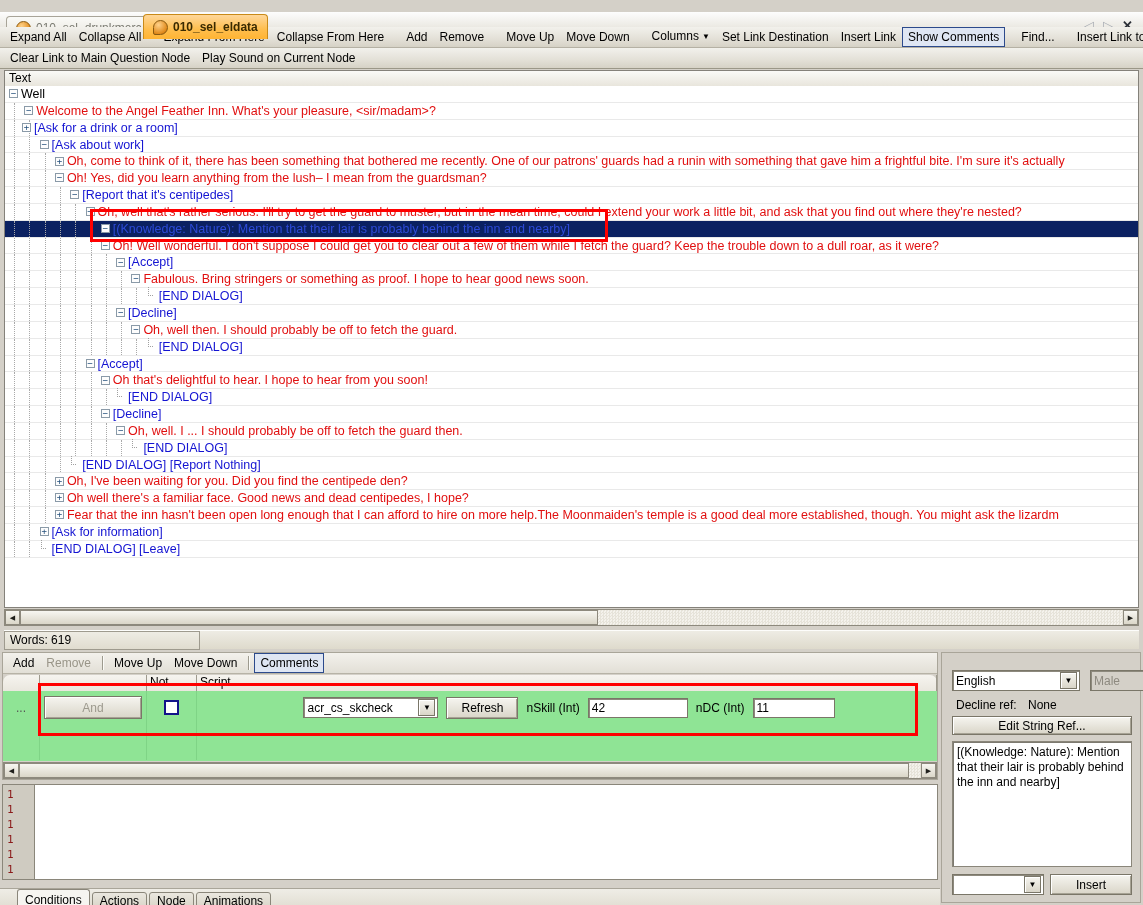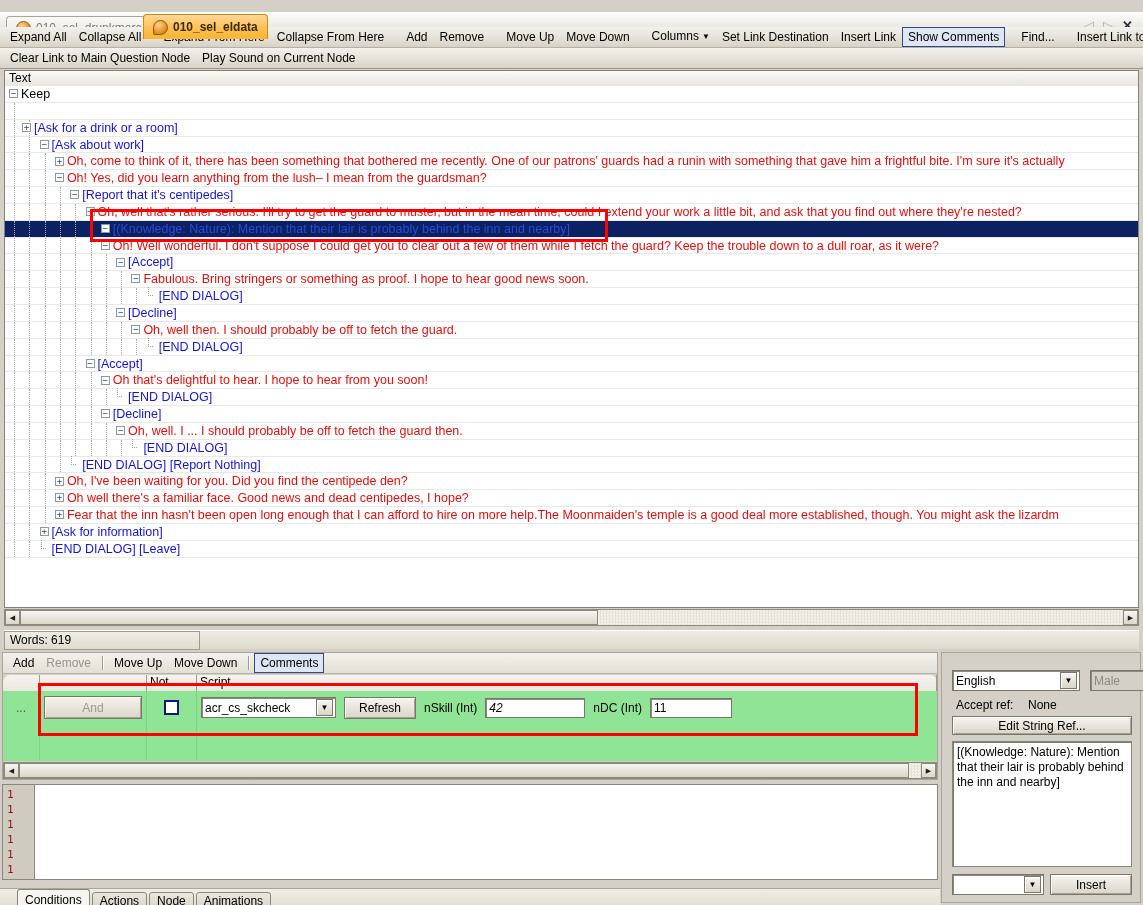--- a/index.html
+++ b/index.html
@@ -165,21 +165,21 @@
     font-size: 12px;
     border-radius: 7px;
   }
   .gh { border-right: 1px solid #9e9a8e; box-sizing: border-box; padding-left: 3px; line-height: 14px; }
   .gridbody {
     position: absolute; left: 0; top: 38px; width: 934px; height: 70px;
     background: #8fe495; box-sizing: border-box; overflow: hidden;
   }
   .grow { display: flex; height: 33px; align-items: center; box-sizing: border-box; }
   .gcell { box-sizing: border-box; height: 33px; display: flex; align-items: center;
-           border-right: 1px solid #7fd486; }
+           border-right: 1px solid #7fd486; justify-content: center; }
   .grow2 { height: 36px; display: flex; }
   .grow2 .gcell { height: 36px; }
   .btn {
     border: 1px solid #7a7668; box-sizing: border-box;
     background: linear-gradient(#f6f5f0,#d9d5c8);
     box-shadow: inset 1px 1px 0 #ffffff, inset -1px -1px 0 #a6a294;
     font-size: 12px; display: flex; align-items: center; justify-content: center;
     color: #000;
   }
   .btn.ghost { color: #9d9a8e; }
@@ -298,22 +298,22 @@
     </div>
   <div class="cmdstrip row2" id="cmdrow2">
       <div class="cmd">Clear Link to Main Question Node</div>
       <div class="cmd">Play Sound on Current Node</div>
     </div>
 
   <div class="treehdr">
     <span>Text</span>
   </div>
   <div class="tree" id="treebody">
-      <div class="trow"><span class="label black" style="margin-left: 4px;"><span class="exp">−</span><span>Keep</span></span></div>
-      <div class="trow"><span class="guide" style="left: 9px;"></span></div>
+      <div class="trow"><span class="label black" style="margin-left: 4px;"><span class="exp">−</span><span>Well</span></span></div>
+      <div class="trow"><span class="guide" style="left: 9px;"></span><span class="label red" style="margin-left: 19.3px;"><span class="exp">−</span><span>Welcome to the Angel Feather Inn. What's your pleasure, &lt;sir/madam&gt;?</span></span></div>
       <div class="trow"><span class="guide" style="left: 9px;"></span><span class="guide" style="left: 24.3px;"></span><span class="label blue" style="margin-left: 17px;"><span class="exp">+</span><span>[Ask for a drink or a room]</span></span></div>
       <div class="trow"><span class="guide" style="left: 9px;"></span><span class="guide" style="left: 24.3px;"></span><span class="label blue" style="margin-left: 34.6px;"><span class="exp">−</span><span>[Ask about work]</span></span></div>
       <div class="trow"><span class="guide" style="left: 9px;"></span><span class="guide" style="left: 24.3px;"></span><span class="guide" style="left: 39.6px;"></span><span class="label red" style="margin-left: 49.9px;"><span class="exp">+</span><span>Oh, come to think of it, there has been something that bothered me recently. One of our patrons' guards had a runin with something that gave him a frightful bite. I'm sure it's actually</span></span></div>
       <div class="trow"><span class="guide" style="left: 9px;"></span><span class="guide" style="left: 24.3px;"></span><span class="guide" style="left: 39.6px;"></span><span class="label red" style="margin-left: 49.9px;"><span class="exp">−</span><span>Oh! Yes, did you learn anything from the lush– I mean from the guardsman?</span></span></div>
       <div class="trow"><span class="guide" style="left: 9px;"></span><span class="guide" style="left: 24.3px;"></span><span class="guide" style="left: 39.6px;"></span><span class="guide" style="left: 54.9px;"></span><span class="label blue" style="margin-left: 65.2px;"><span class="exp">−</span><span>[Report that it's centipedes]</span></span></div>
       <div class="trow"><span class="guide" style="left: 9px;"></span><span class="guide" style="left: 24.3px;"></span><span class="guide" style="left: 39.6px;"></span><span class="guide" style="left: 54.9px;"></span><span class="guide" style="left: 70.2px;"></span><span class="label red" style="margin-left: 80.5px;"><span class="exp">−</span><span>Oh, well that's rather serious. I'll try to get the guard to muster, but in the mean time, could I extend your work a little bit, and ask that you find out where they're nested?</span></span></div>
       <div class="trow sel"><span class="guide" style="left: 9px;"></span><span class="guide" style="left: 24.3px;"></span><span class="guide" style="left: 39.6px;"></span><span class="guide" style="left: 54.9px;"></span><span class="guide" style="left: 70.2px;"></span><span class="guide" style="left: 85.5px;"></span><span class="label " style="margin-left: 95.8px;"><span class="exp">−</span><span>[(Knowledge: Nature): Mention that their lair is probably behind the inn and nearby]</span></span></div>
       <div class="trow"><span class="guide" style="left: 9px;"></span><span class="guide" style="left: 24.3px;"></span><span class="guide" style="left: 39.6px;"></span><span class="guide" style="left: 54.9px;"></span><span class="guide" style="left: 70.2px;"></span><span class="guide" style="left: 85.5px;"></span><span class="label red" style="margin-left: 95.8px;"><span class="exp">−</span><span>Oh! Well wonderful. I don't suppose I could get you to clear out a few of them while I fetch the guard? Keep the trouble down to a dull roar, as it were?</span></span></div>
       <div class="trow"><span class="guide" style="left: 9px;"></span><span class="guide" style="left: 24.3px;"></span><span class="guide" style="left: 39.6px;"></span><span class="guide" style="left: 54.9px;"></span><span class="guide" style="left: 70.2px;"></span><span class="guide" style="left: 85.5px;"></span><span class="guide" style="left: 100.8px;"></span><span class="label blue" style="margin-left: 111.1px;"><span class="exp">−</span><span>[Accept]</span></span></div>
       <div class="trow"><span class="guide" style="left: 9px;"></span><span class="guide" style="left: 24.3px;"></span><span class="guide" style="left: 39.6px;"></span><span class="guide" style="left: 54.9px;"></span><span class="guide" style="left: 70.2px;"></span><span class="guide" style="left: 85.5px;"></span><span class="guide" style="left: 100.8px;"></span><span class="guide" style="left: 116.1px;"></span><span class="label red" style="margin-left: 126.4px;"><span class="exp">−</span><span>Fabulous. Bring stringers or something as proof. I hope to hear good news soon.</span></span></div>
@@ -374,21 +374,21 @@
         <div class="gcell" style="width:50px; justify-content:center;">
           <div class="chk"></div>
         </div>
         <div class="gcell" style="width:740px; padding-left:4px; gap:8px; border-right:none;">
           <div class="combo" style="width:135px;">
             <span class="txt">acr_cs_skcheck</span>
             <span class="arrow">▼</span>
           </div>
           <div class="btn" style="width:72px; height:22px;">Refresh</div>
           <span class="flabel">nSkill (Int)</span>
-          <div class="tinput" style="width:100px;font-style:italic;">42</div>
+          <div class="tinput" style="width:100px;">42</div>
           <span class="flabel">nDC (Int)</span>
           <div class="tinput" style="width:82px;">11</div>
         </div>
       </div>
       <div class="grow2">
         <div class="gcell" style="width:37px;"></div>
         <div class="gcell" style="width:107px;"></div>
         <div class="gcell" style="width:50px;"></div>
         <div class="gcell" style="width:740px; border-right:none;"></div>
       </div>
@@ -424,21 +424,21 @@
 
   <div class="rpanel">
     <div class="combo" style="position:absolute; left:10px; top:17px; width:128px;">
       <span class="txt">English</span>
       <span class="arrow">▼</span>
     </div>
     <div class="combo" style="position:absolute; left:148px; top:17px; width:64px; background:#d4d0c8;">
       <span class="txt" style="color:#8e8a80;">Male</span>
     </div>
 
-    <div style="position:absolute; left:14px; top:45px; font-size:12px;">Accept ref:</div>
+    <div style="position:absolute; left:14px; top:45px; font-size:12px;">Decline ref:</div>
     <div style="position:absolute; left:86px; top:45px; font-size:12px;">None</div>
 
     <div class="btn" style="position:absolute; left:10px; top:63px; width:180px; height:19px;">Edit String Ref...</div>
 
     <div class="rtext" style="left:10px; top:88px; width:180px; height:126px;">[(Knowledge: Nature): Mention that their lair is probably behind the inn and nearby]</div>
 
     <div class="combo" style="position:absolute; left:10px; top:221px; width:92px;">
       <span class="txt"></span>
       <span class="arrow">▼</span>
     </div>

